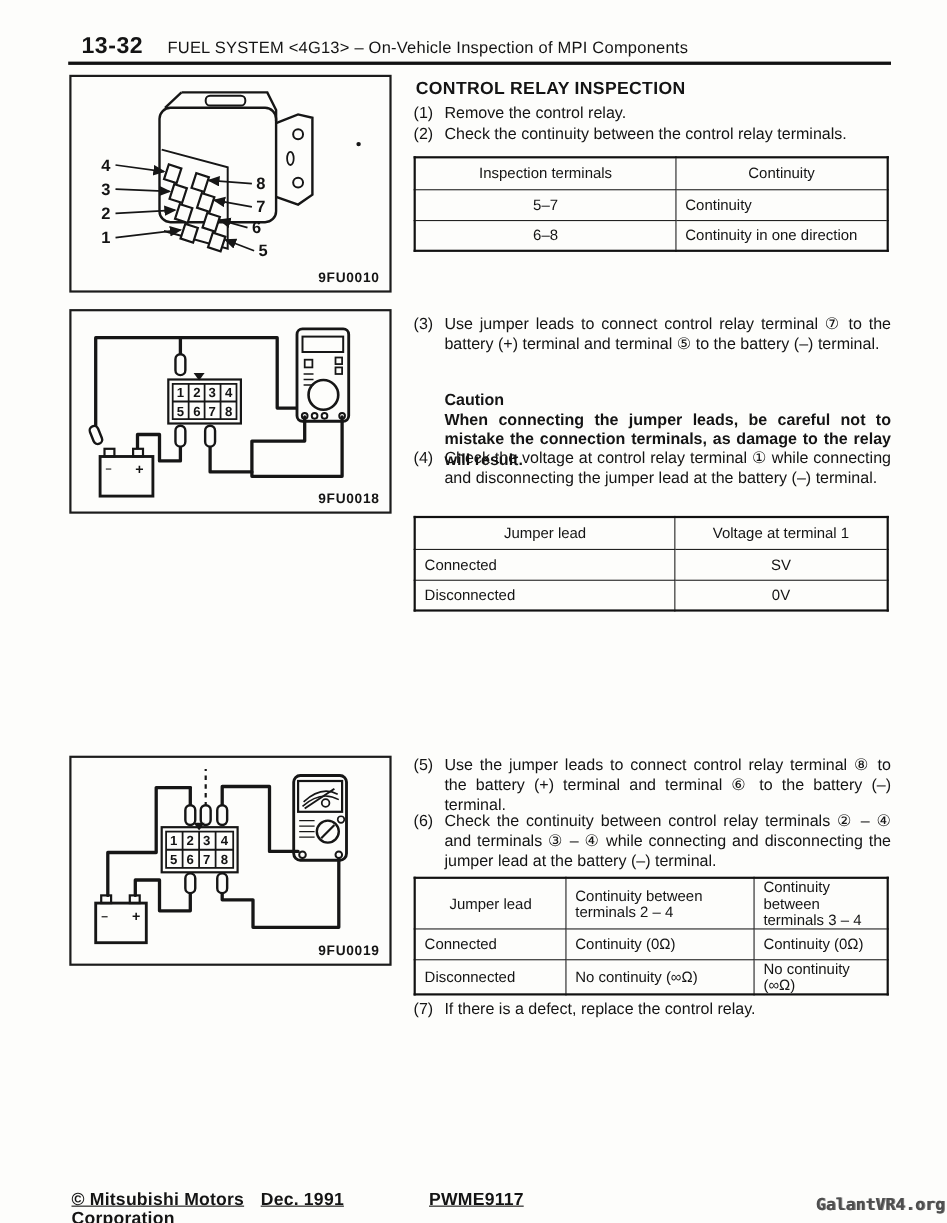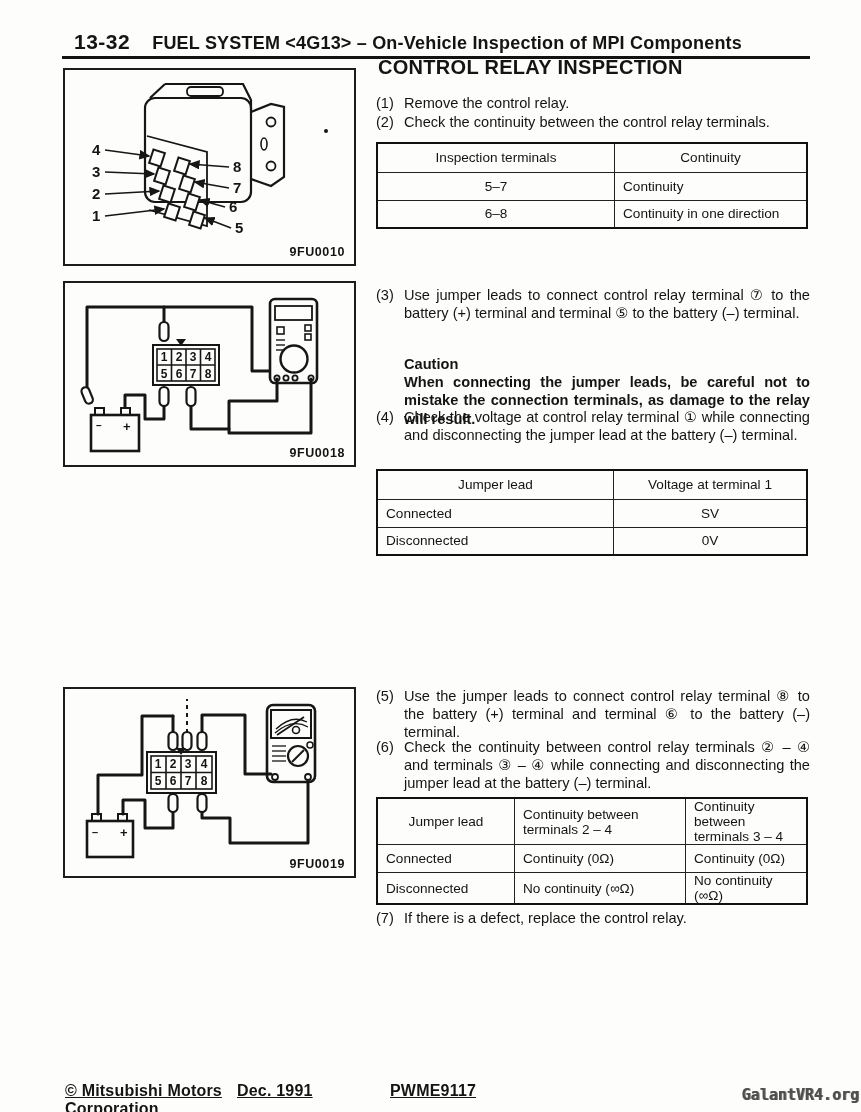--- a/index.html
+++ b/index.html
@@ -4,28 +4,28 @@
 <style>
   html,body{margin:0;padding:0;background:#e8e8e4;}
   .page{
     position:relative;width:861px;height:1112px;background:#fdfdfb;
     font-family:"Liberation Sans","DejaVu Sans",sans-serif;color:#141414;
     overflow:hidden;margin:0 auto;
   }
   
   .hdr{position:absolute;top:30px;left:64px;width:746px;display:flex;align-items:baseline;gap:22px;}
   .hdr-num{font-size:21px;font-weight:700;letter-spacing:.5px;margin-left:10px;}
-  .hdr-title{font-size:18px;font-weight:700;letter-spacing:.2px;}
+  .hdr-title{font-size:15px;font-weight:400;letter-spacing:.2px;}
   .hdr-rule{position:absolute;top:56px;left:62px;width:748px;height:3px;background:#121212;}
   
   .figbox{position:absolute;border:2px solid #1c1c1c;background:#fdfdfb;}
   .figcode{position:absolute;right:9px;bottom:5px;font-size:12.5px;font-weight:700;letter-spacing:.6px;}
   .fig-svg{position:absolute;left:0;top:0;}
   
-  .sec-title{position:absolute;left:378px;top:56px;font-size:20px;font-weight:700;letter-spacing:.3px;}
+  .sec-title{position:absolute;left:378px;top:72px;font-size:16px;font-weight:700;letter-spacing:.3px;}
   .step{position:absolute;left:376px;width:434px;display:flex;font-size:14.6px;line-height:18.2px;}
   .step-num{width:28px;flex:none;}
   .step-text{flex:1;text-align:justify;}
   .caution{position:absolute;left:404px;width:406px;font-size:14.6px;line-height:18.2px;font-weight:700;}
   .caution-body{text-align:justify;}
   
   .dtable{position:absolute;border-collapse:collapse;background:#fdfdfb;font-size:13.6px;}
   .dtable td{border:1.5px solid #222;padding:0 8px;}
   .dtable{border:2px solid #111;}
   .ct{text-align:center;}

